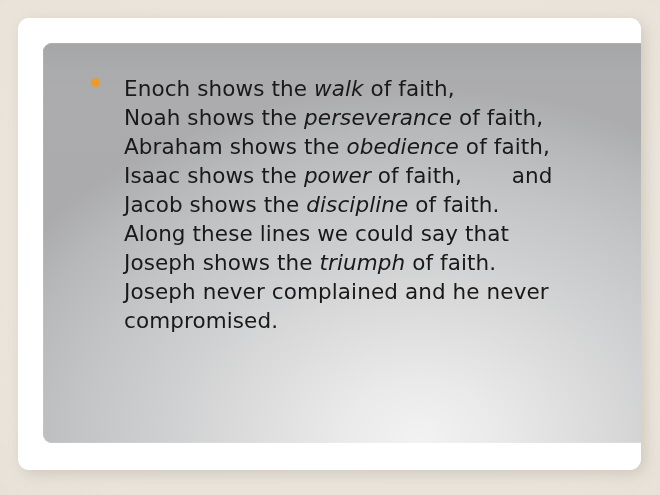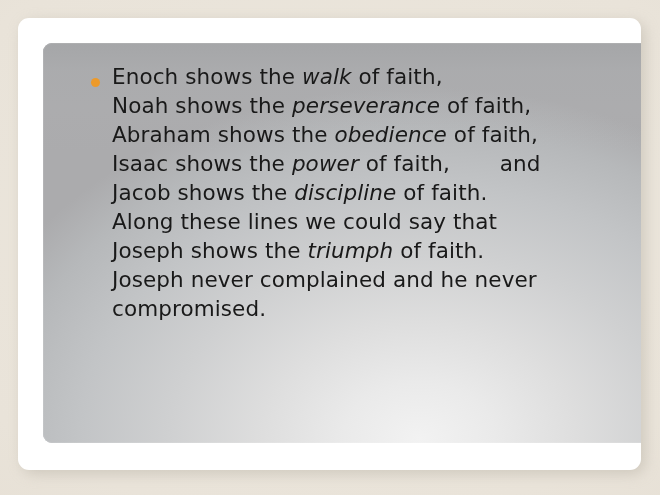--- a/index.html
+++ b/index.html
@@ -117,21 +117,21 @@
     position: absolute;
     left: 3px;
     top: 16px;
     width: 9px;
     height: 9px;
     border-radius: 50%;
     background: #ed9a2a;
   }
 
   #body-text {
-    margin: 0;
+    margin: 12px;
     padding: 0 0 0 24px;
     color: #191919;
     font-family: "DejaVu Sans", sans-serif;
     font-size: 21.5px;
     line-height: 29px;
     letter-spacing: 0.1px;
     white-space: pre-wrap;
   }
 
   #body-text .ln {

